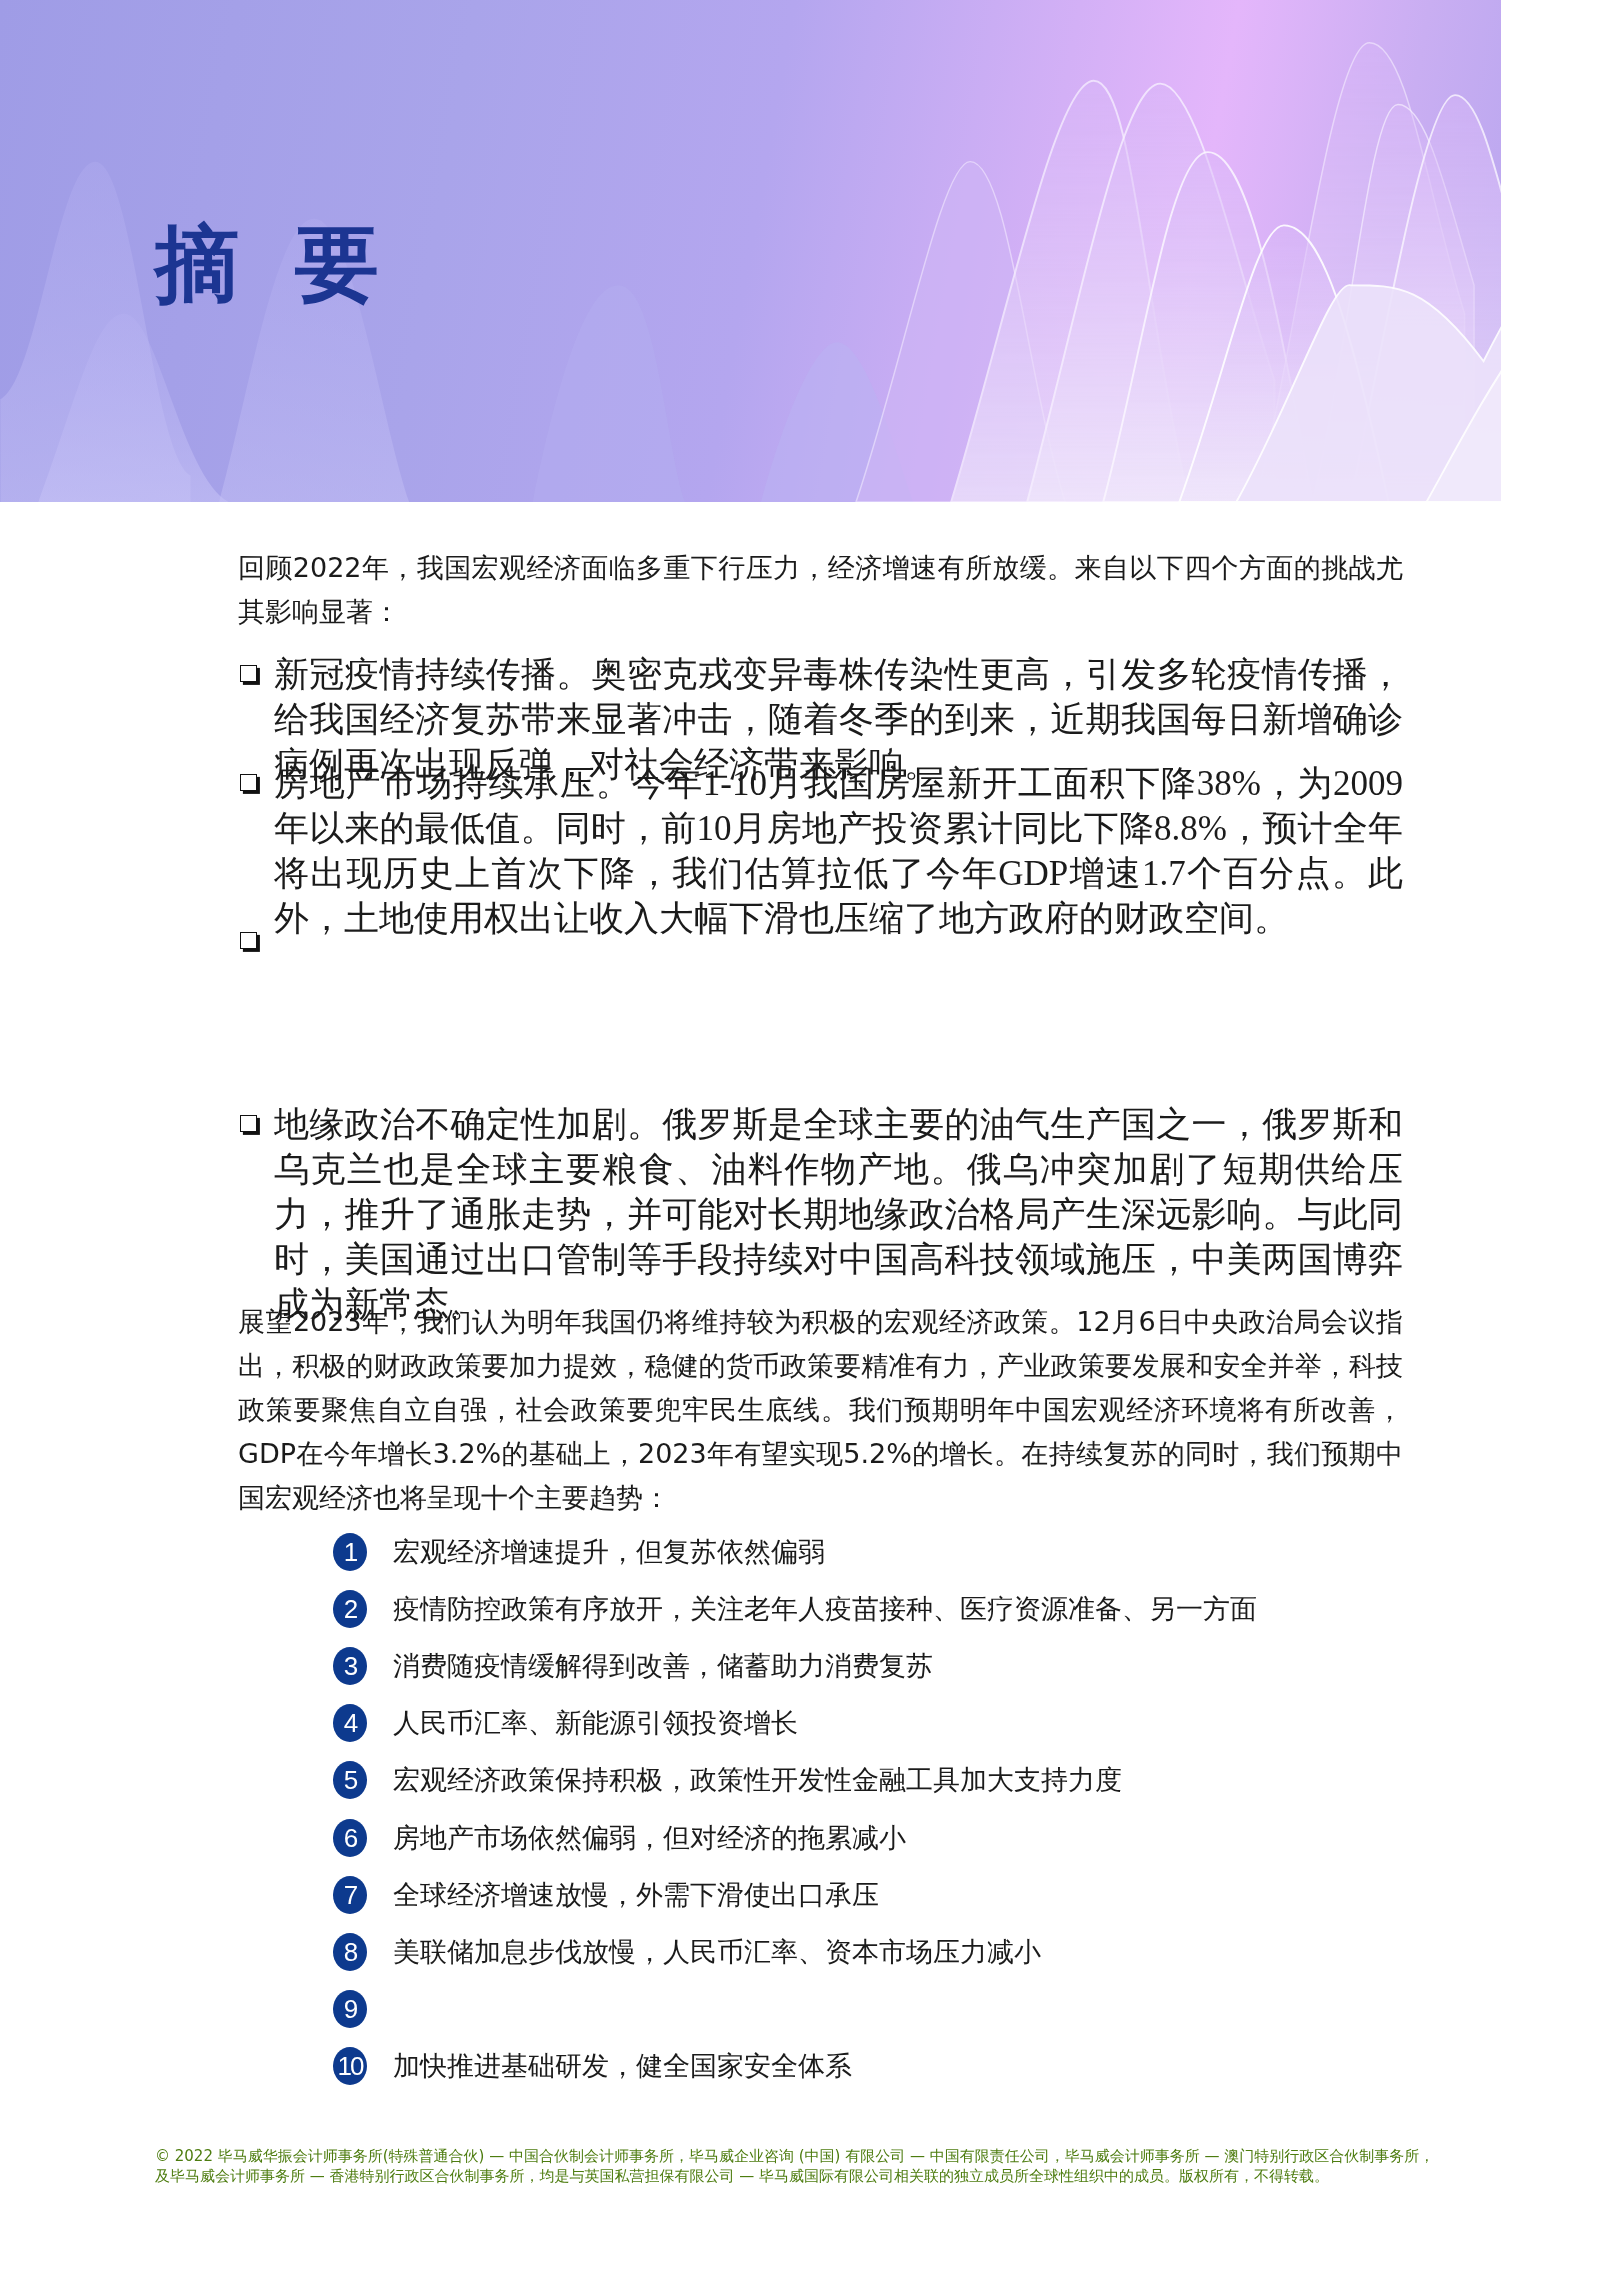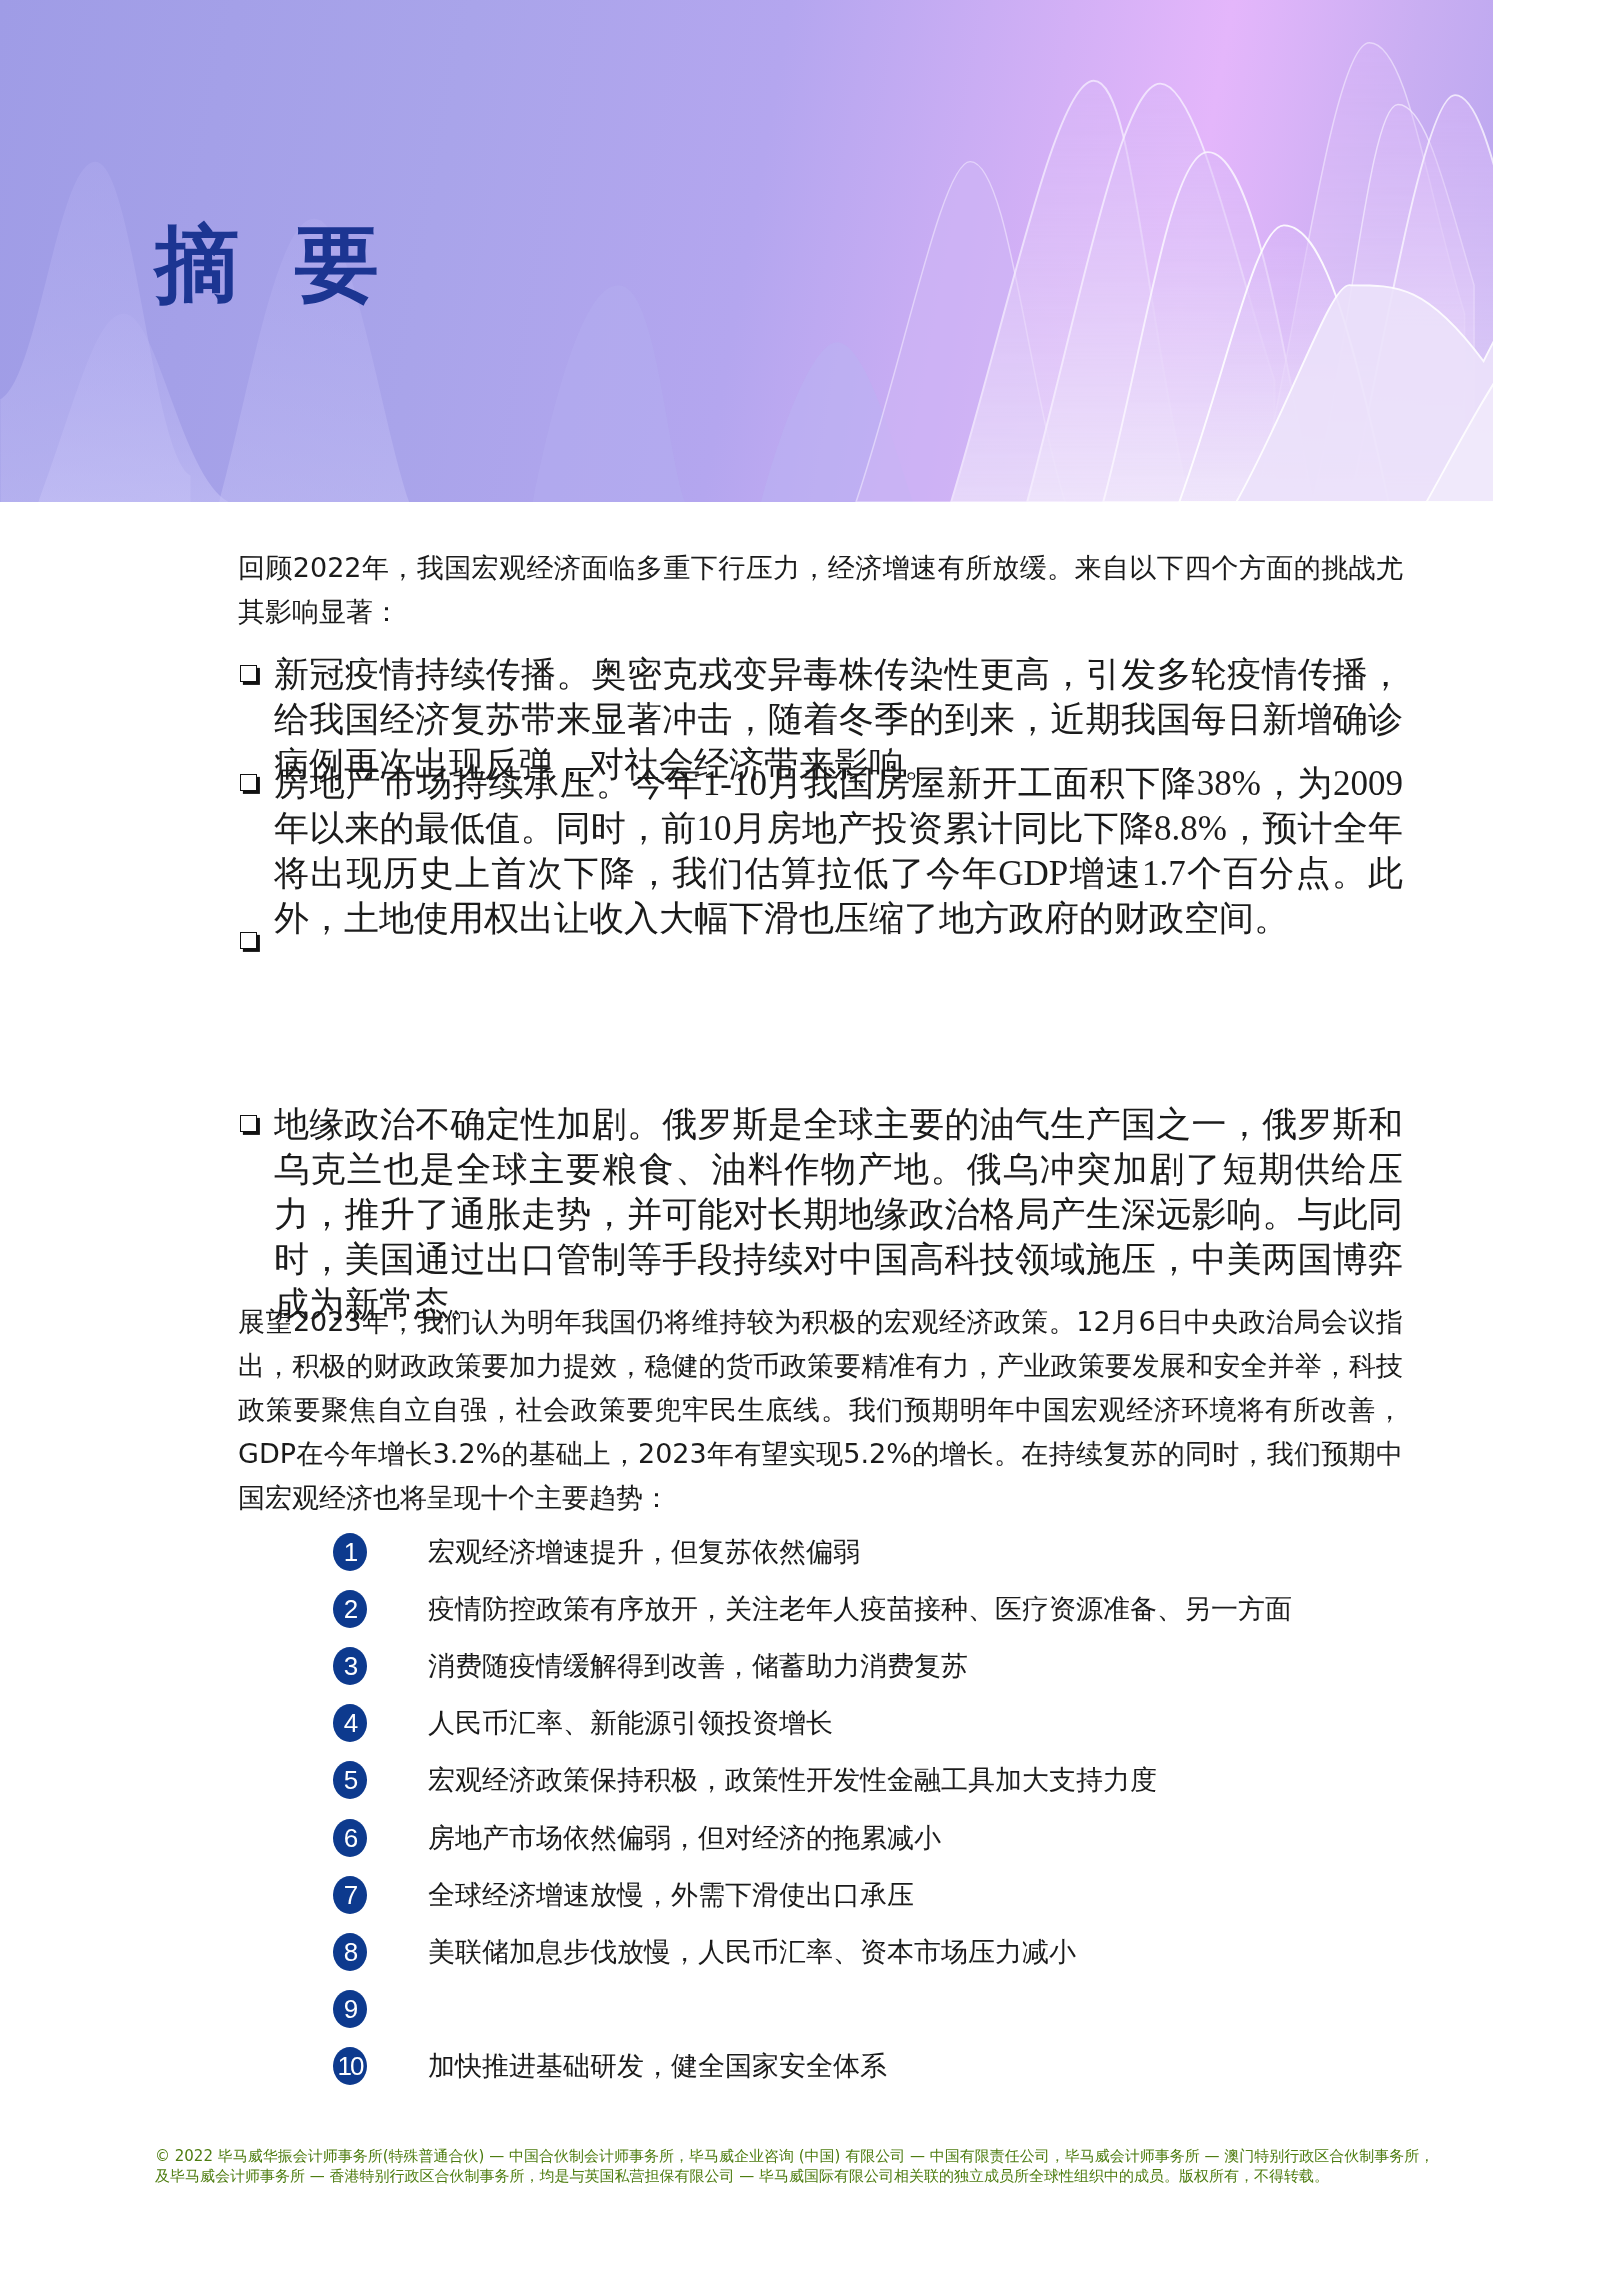--- a/index.html
+++ b/index.html
@@ -5,20 +5,21 @@
   html, body { margin: 0; padding: 0; }
   body {
     width: 1617px; height: 2270px; position: relative; overflow: hidden;
     background: #ffffff;
     font-family: "DejaVu Sans", "Liberation Sans", sans-serif;
     color: #1b1b1b;
   }
   .banner {
     position: absolute; left: 0; top: 0; width: 1493px; height: 502px; overflow: hidden;
     background: linear-gradient(100deg, #9f9ce6 0%, #a9a4ea 30%, #b4a6ef 50%, #d3b0f6 68%, #e4b6fb 78%, #c9aef2 90%, #b8a6ef 100%);
+    padding-left: 8px;
   }
   .banner svg { position: absolute; left: 0; top: 0; }
   .title {
     position: absolute; left: 155px; top: 217px;
     font-size: 84px; font-weight: bold; color: #1c3592;
     letter-spacing: 13.3px; line-height: 95px;
     font-family: "DejaVu Sans", sans-serif;
   }
   .content { position: absolute; left: 238px; top: 0; width: 1170px; }
   .para {
@@ -42,21 +43,21 @@
     display: flex; align-items: center;
   }
   .trend .num {
     width: 34px; height: 38px; border-radius: 50%;
     background: #0d3a8e; color: #ffffff;
     display: flex; align-items: center; justify-content: center;
     font-size: 26px; font-family: "Liberation Sans", sans-serif; font-weight: normal;
     letter-spacing: -1.9px;
   }
   .trend .txt {
-    margin-left: 61px; font-size: 27px; color: #1b1b1b; white-space: nowrap;
+    margin-left: 26px; font-size: 27px; color: #1b1b1b; white-space: nowrap;
   }
   .footer {
     position: absolute; left: 155px; top: 2146px; width: 1332px;
     font-size: 15px; line-height: 20px; color: #4d7c0f;
   }
   .footer div { white-space: nowrap; }
 </style>
 </head>
 <body>
 

